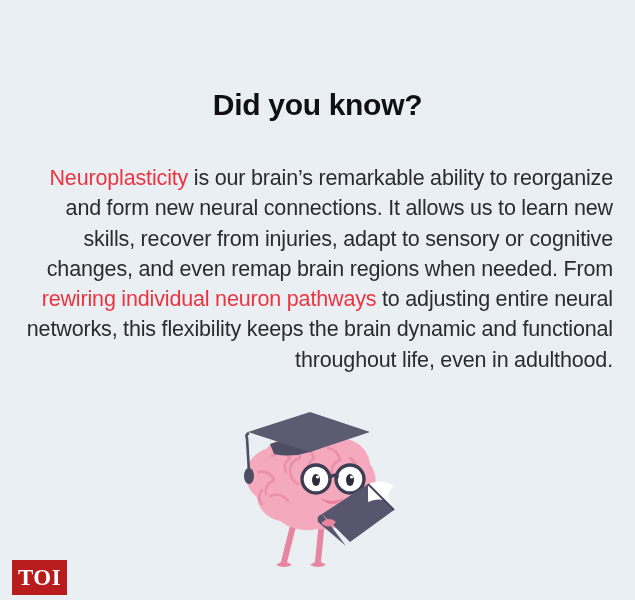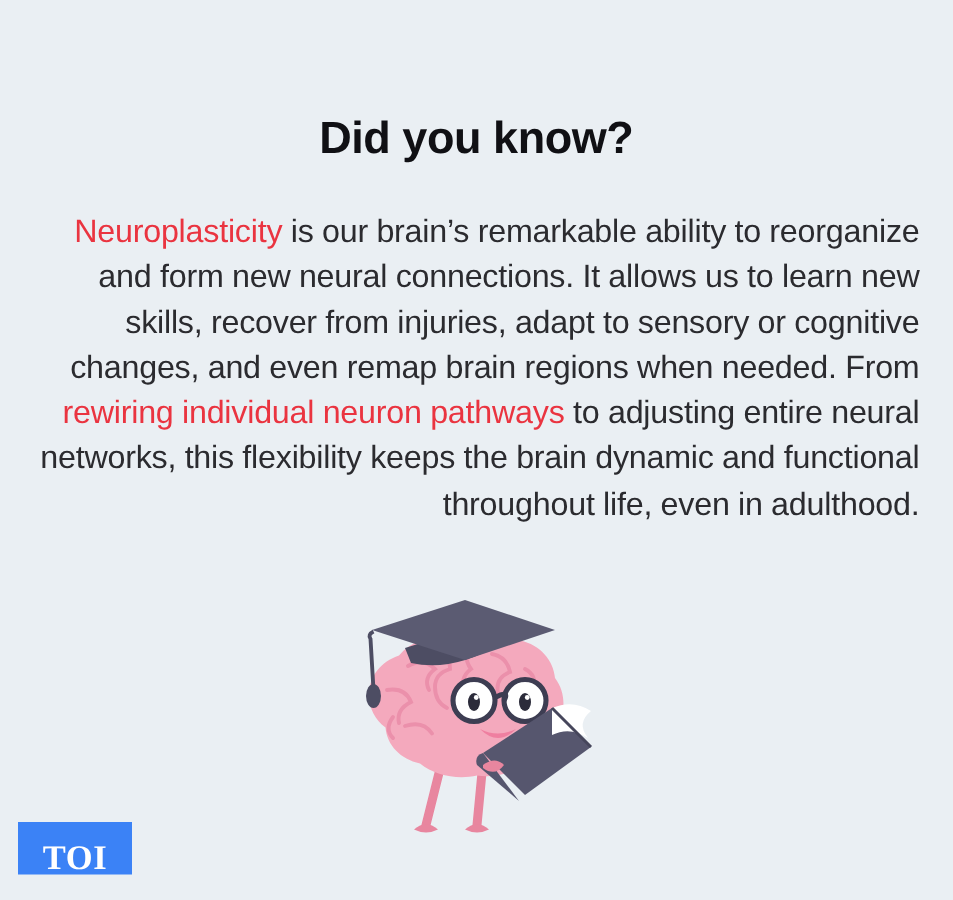--- a/index.html
+++ b/index.html
@@ -14,21 +14,21 @@
     overflow: hidden;
   }
   .card {
     position: relative;
     width: 635px;
     height: 600px;
     background: #eaeff3;
     box-sizing: border-box;
   }
   .headline {
-    margin: 0;
+    margin: 12px;
     padding-top: 76px;
     text-align: center;
     font-size: 30px;
     font-weight: 700;
     letter-spacing: -0.3px;
     color: #101014;
     font-family: "Liberation Sans", sans-serif;
   }
   .body-copy {
     margin: 0;
@@ -49,25 +49,25 @@
     left: 0;
     right: 0;
     top: 398px;
     display: flex;
     justify-content: center;
   }
   .toi-logo {
     position: absolute;
     left: 12px;
     bottom: 17px;
-    width: 76px;
+    width: 55px;
     height: 35px;
-    background: #3b82f6;
+    background: #b91c1c;
     display: flex;
-    align-items: flex-end;
+    align-items: center;
     justify-content: center;
   }
   .toi-logo span {
     color: #ffffff;
     font-family: "Liberation Serif", serif;
     font-size: 23px;
     font-weight: 700;
     letter-spacing: 0.4px;
     line-height: 1;
   }

